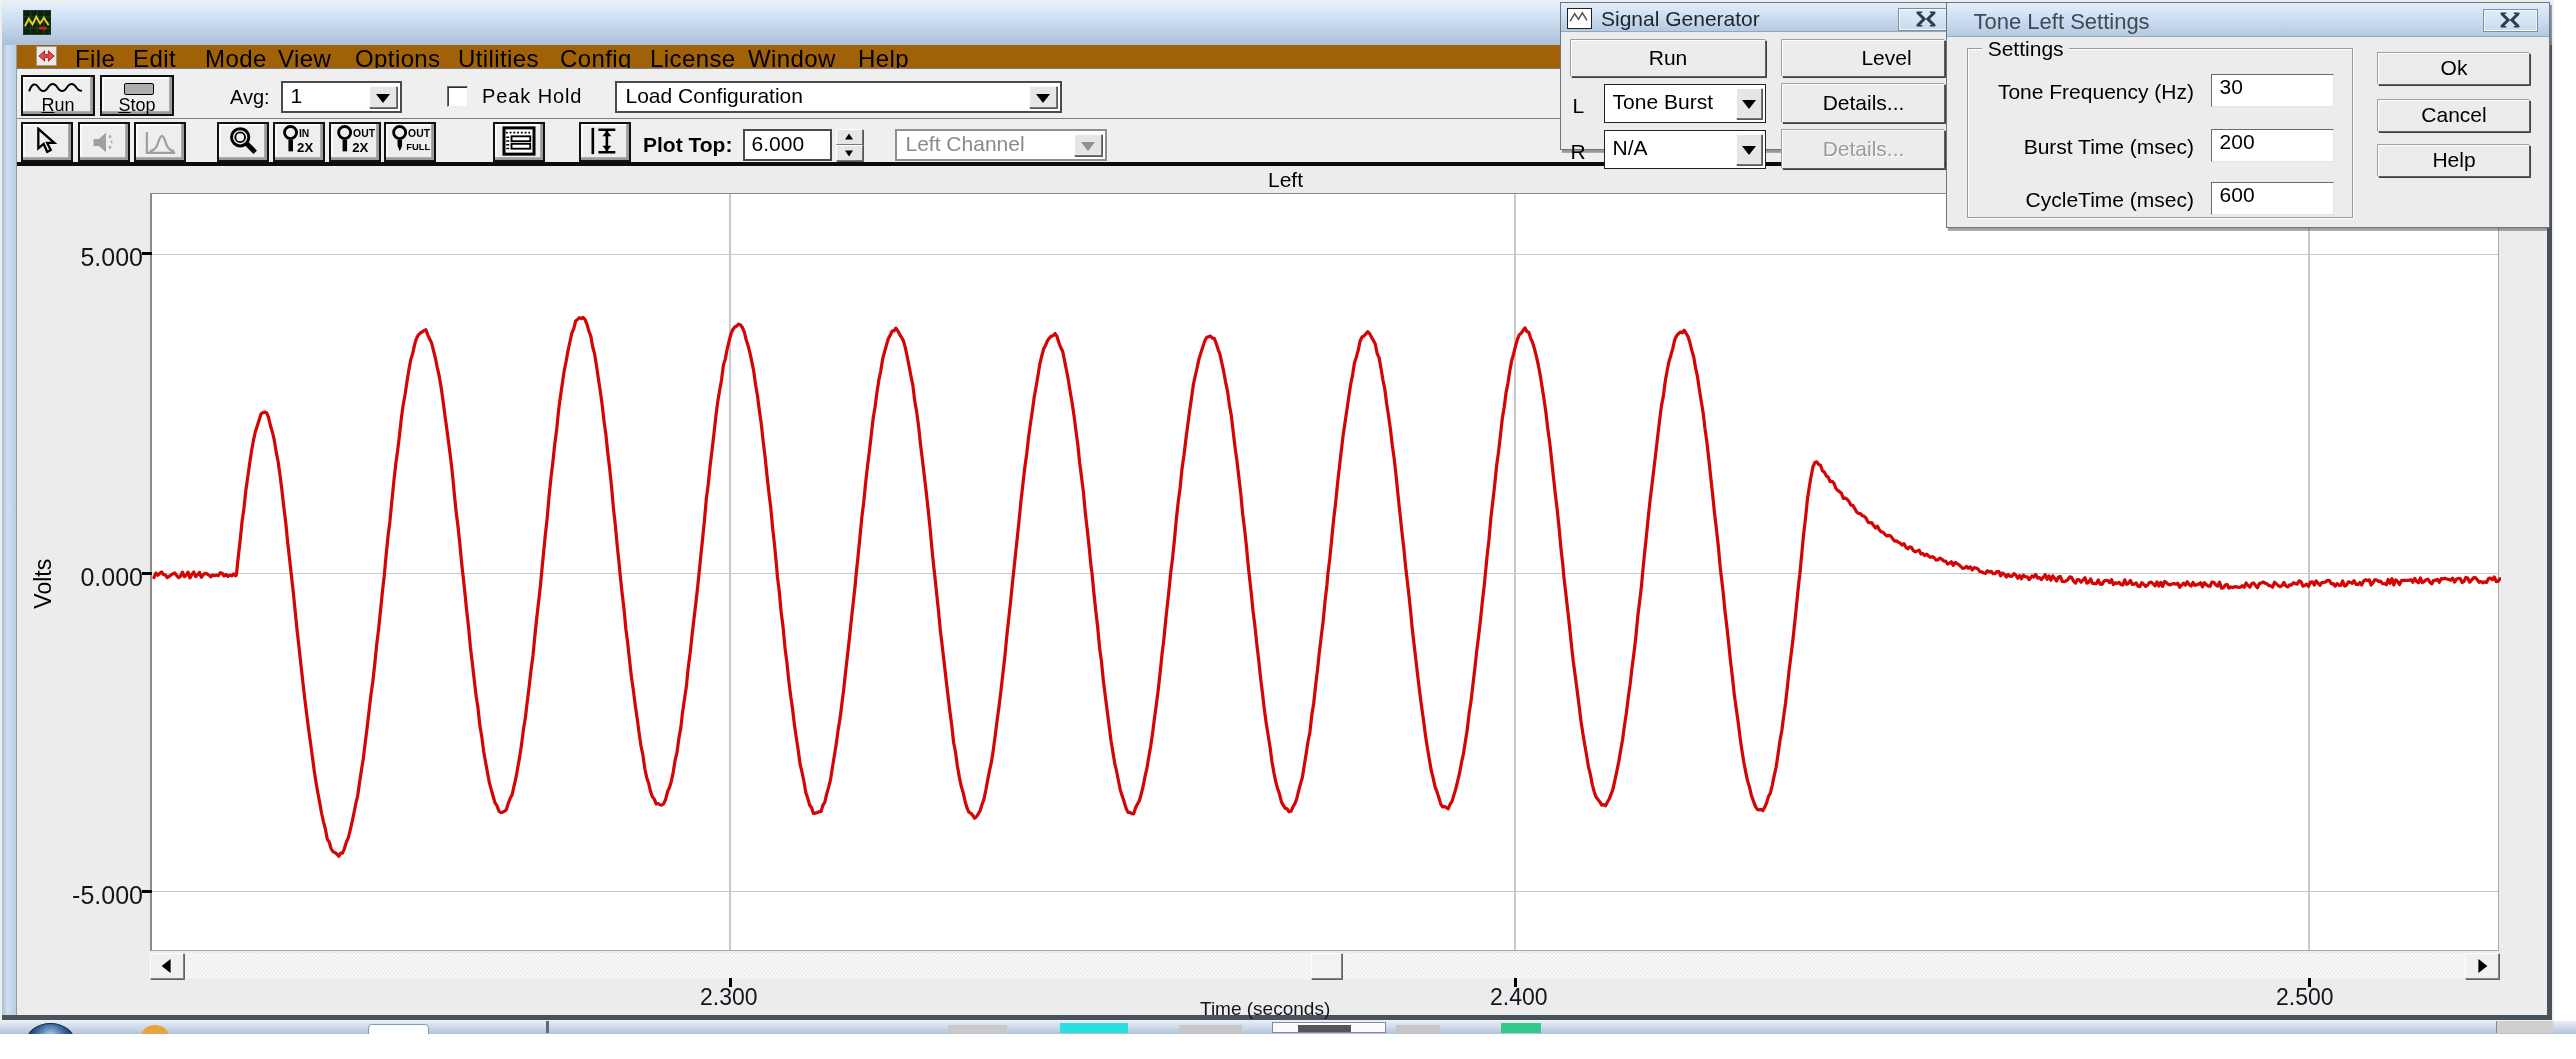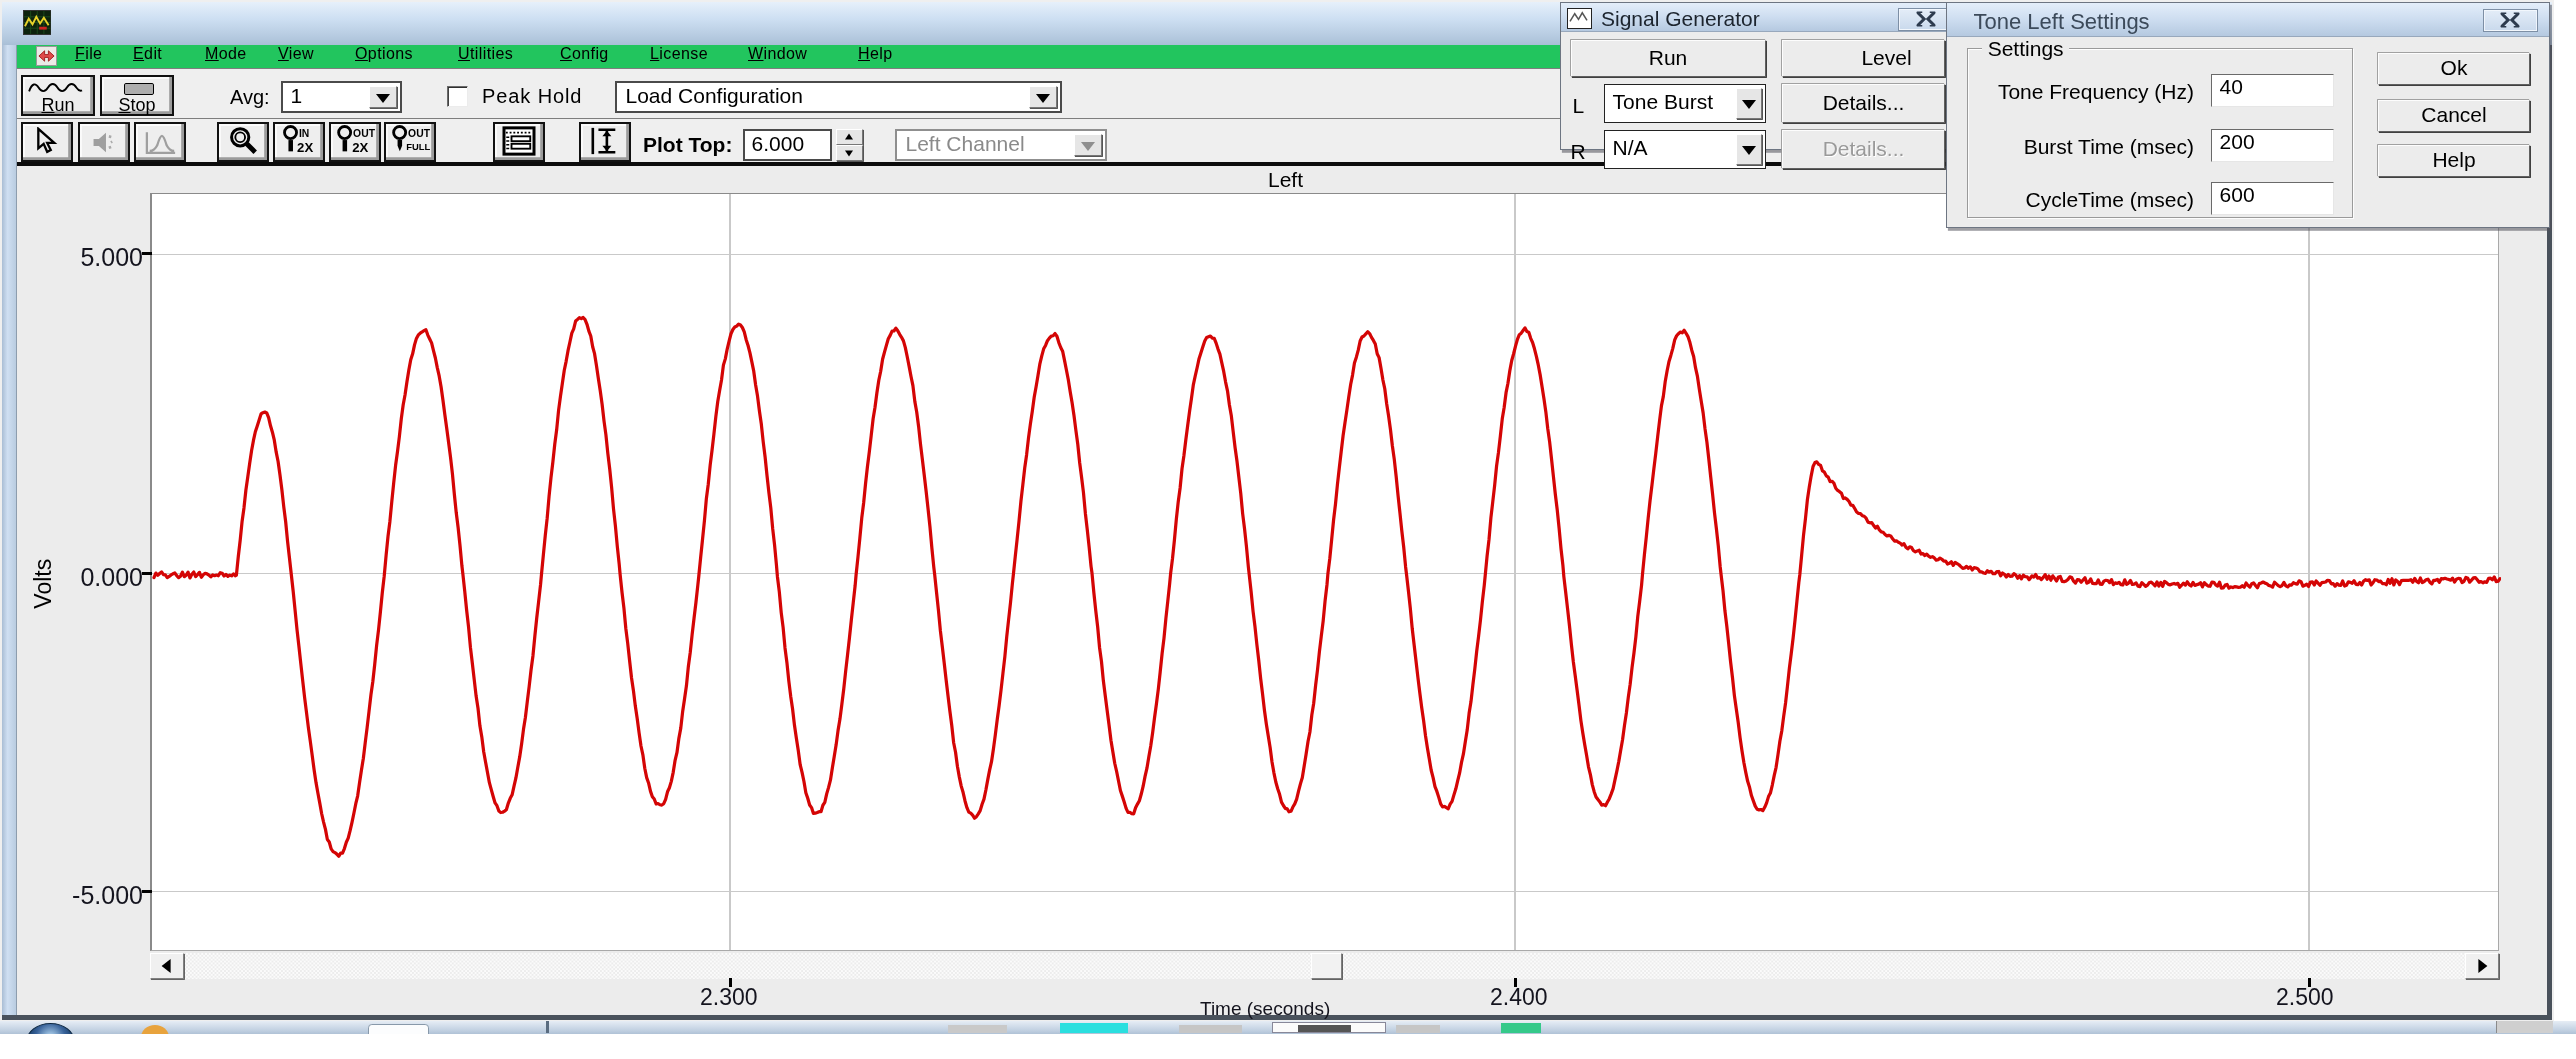--- a/index.html
+++ b/index.html
@@ -11,21 +11,21 @@
 #frameL { position:absolute; left:1.9px; top:1.9px; width:15px; height:1016px; background:linear-gradient(90deg,#a9bdd4,#cfdff2 40%,#b9cce0); border-right:0.9px solid #8d9dae; }
 #frameR { position:absolute; right:1.9px; top:1.9px; width:5.7px; height:1016px; background:#49515b; }
 #frameB { position:absolute; left:1.9px; bottom:1.9px; width:2550px; height:4.7px; background:#4a525c; }
 
 
 #titlebar { position:absolute; left:1.9px; top:1.9px; width:2550px; height:43px; background:linear-gradient(#e6f0fb,#cddff2 40%,#b3c8de 85%,#a9bfd6); }
 #title-ico { position:absolute; left:23px; top:10.4px; width:28.4px; height:25px; background:#0a2a0a; border:0.9px solid #333; }
 #title-txt { position:absolute; left:61px; top:10.4px; font-size:19px; font-weight:bold; color:#000; letter-spacing:0.5px; }
 
 
-#menubar { position:absolute; left:17px; top:45px; width:2526px; height:24px; background:#22c55e; font-size:16px; color:#000; letter-spacing:0.4px; }
+#menubar { position:absolute; left:17px; top:45px; width:2526px; height:24px; background:#a16207; font-size:24px; color:#000; letter-spacing:0.4px; }
 .mi { position:absolute; top:0px; }
 #menu-ico { position:absolute; left:19px; top:0.9px; width:21px; height:20px; background:#eceae6; border:0.9px solid #999; }
 
 
 #tb1 { position:absolute; left:17px; top:68px; width:2526px; height:50px; background:#efefef; border-top:1.9px solid #7e7e7e; }
 #tb2 { position:absolute; left:17px; top:118px; width:2526px; height:44px; background:#efefef; border-top:1.9px solid #7e7e7e; }
 #clienttop { position:absolute; left:17px; top:162px; width:2526px; height:3.8px; background:#0c0c0c; }
 
 .tbtn { position:absolute; background:#eeeeee; border:2.8px solid #111; box-shadow:inset -2.8px -2.8px 0 #9b9b9b, inset 1.9px 1.9px 0 #fbfbfb; }
 .btn-label { position:absolute; width:100%; text-align:center; font-size:18px; color:#000; }
@@ -304,21 +304,21 @@
   <div class="dlg-title" style="height:34px;"></div>
   <div style="position:absolute;left:26.5px;top:5.7px;font-size:22px;color:#3c4a5a;">Tone Left Settings</div>
   <div class="dlg-close" style="right:11.4px;top:5.7px;">
     <svg width="19" height="15" viewBox="0 0 10 8" style="position:absolute;left:50%;top:50%;transform:translate(-50%,-50%);">
       <path d="M0 0 L4 4 L0 8 M10 0 L6 4 L10 8 M0 0 h3 M7 0 h3 M0 8 h3 M7 8 h3" stroke="#2d3b4e" stroke-width="1.6" fill="none"></path>
     </svg>
   </div>
   <div style="position:absolute;left:20px;top:45px;width:386px;height:170px;border:1.9px solid #9a9a9a;box-shadow:inset 0.9px 0.9px 0 #fff, 0.9px 0.9px 0 #fff;"></div>
   <div style="position:absolute;left:35px;top:34px;font-size:21px;background:#ececec;padding:0 5.7px;">Settings</div>
   <div class="lab22" style="left:38px;top:77px;width:209px;text-align:right;">Tone Frequency (Hz)</div>
-  <div class="inp" style="left:264px;top:71px;width:123px;height:33px;">40</div>
+  <div class="inp" style="left:264px;top:71px;width:123px;height:33px;">30</div>
   <div class="lab22" style="left:38px;top:132px;width:209px;text-align:right;">Burst Time (msec)</div>
   <div class="inp" style="left:264px;top:126px;width:123px;height:33px;">200</div>
   <div class="lab22" style="left:38px;top:185px;width:209px;text-align:right;">CycleTime (msec)</div>
   <div class="inp" style="left:264px;top:179px;width:123px;height:33px;">600</div>
   <div class="btn95" style="left:431px;top:50px;width:152px;height:32px;line-height:28.4px;">Ok</div>
   <div class="btn95" style="left:431px;top:97px;width:152px;height:32px;line-height:28.4px;">Cancel</div>
   <div class="btn95" style="left:431px;top:142px;width:152px;height:32px;line-height:28.4px;">Help</div>
 </div>
 
 </div>

